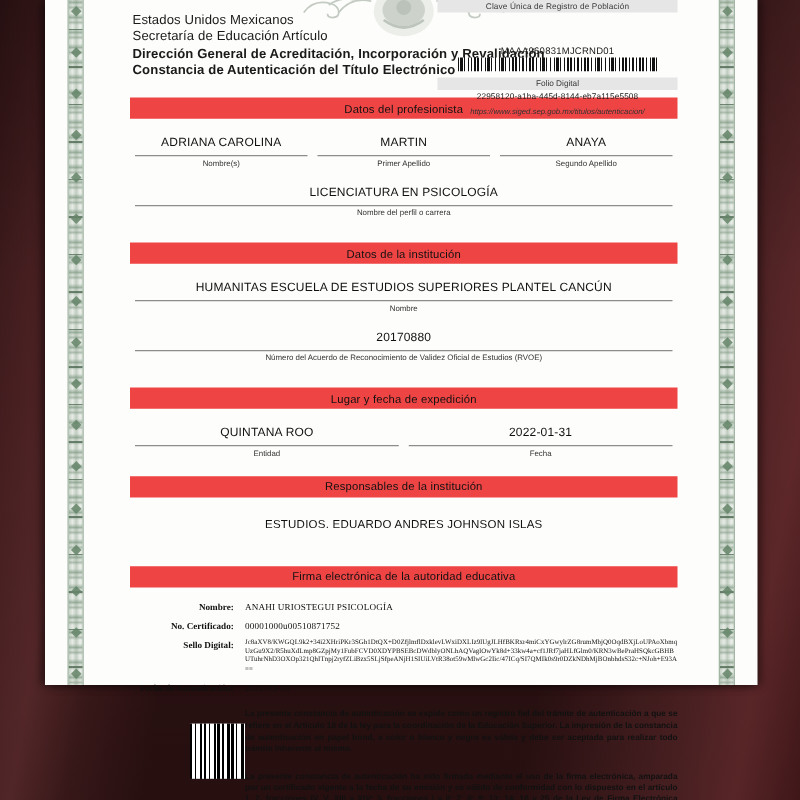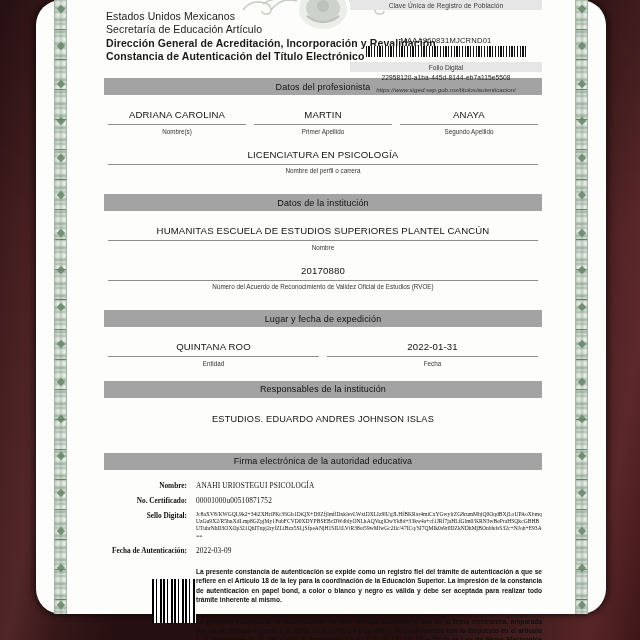--- a/index.html
+++ b/index.html
@@ -17,24 +17,23 @@
     position: absolute; inset: 0;
     background: linear-gradient(100deg, #2e1314 0%, #4b2123 10%, #5a2a2c 16%, #3d1a1b 22%, #2b1112 30%, #2b1112 70%, #4e2224 86%, #61292b 93%, #46191b 100%);
   }
   .backdrop-shade {
     position: absolute; inset: 0;
     background: linear-gradient(180deg, rgba(0,0,0,0.18), rgba(0,0,0,0) 35%, rgba(0,0,0,0.10));
   }
   
   .sheet {
     position: absolute;
-    left: 36px; top: 0; width: 570px; height: 614px;
+    left: 36px; top: 0; width: 570px; height: 548px;
     background: #fdfdfb;
     box-shadow: -3px 0 7px rgba(0,0,0,0.45), 3px 0 7px rgba(0,0,0,0.45);
-    border-radius: 25px;
   }
   
   .orn {
     position: absolute; top: 0; bottom: 0; width: 13px;
     background:
       repeating-linear-gradient(0deg,
         rgba(125,150,128,0.00) 0px,
         rgba(125,150,128,0.55) 2px,
         rgba(160,180,160,0.15) 4px,
         rgba(110,140,115,0.62) 6px,
@@ -110,21 +109,21 @@
       #111 5px 6px, #fff 6px 8px, #111 8px 9px, #fff 9px 11px);
   }
   .id-label2 {
     font-size: 6.6px; color: #3a3a3a;
     background: #e6e6e6; padding: 1.5px 0; margin-top: 1px;
   }
   .folio-value { font-size: 6.6px; color: #1a1a1a; padding: 2px 0; letter-spacing: .1px; }
   .url { font-size: 6.2px; color: #333; padding-top: 3px; font-style: italic; }
   
   .sec-bar {
-    background: #a3a3a3; color: #111;
+    background: #ef4444; color: #111;
     font-size: 9px; text-align: center;
     padding: 3.5px 0; letter-spacing: .15px;
   }
   
   .fields { padding-top: 14px; }
   .row { display: flex; }
   .fld { flex: 1; text-align: center; padding: 0 4px; }
   .fld .val {
     font-size: 9.6px; color: #111; min-height: 12px;
     padding-bottom: 4px; letter-spacing: .15px;

